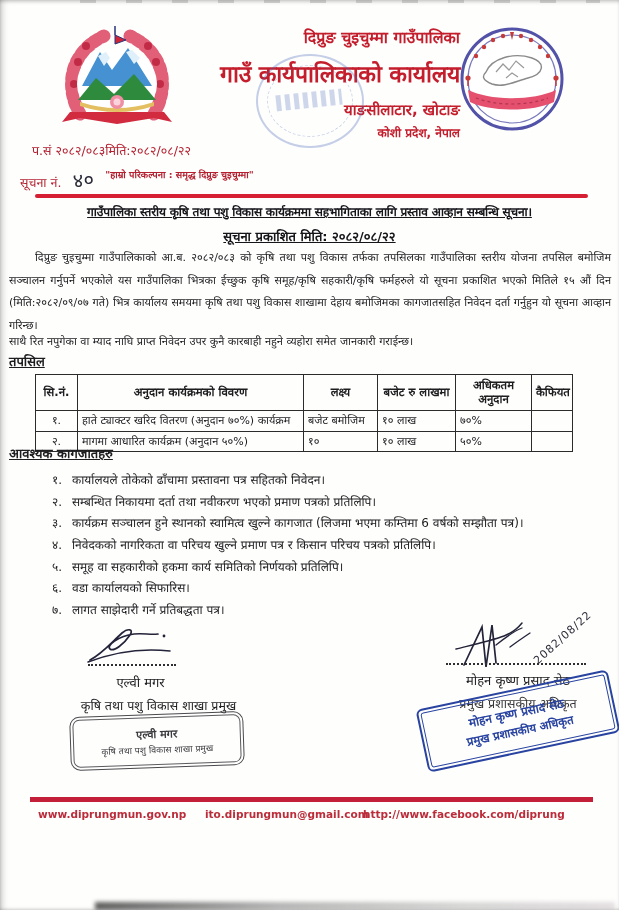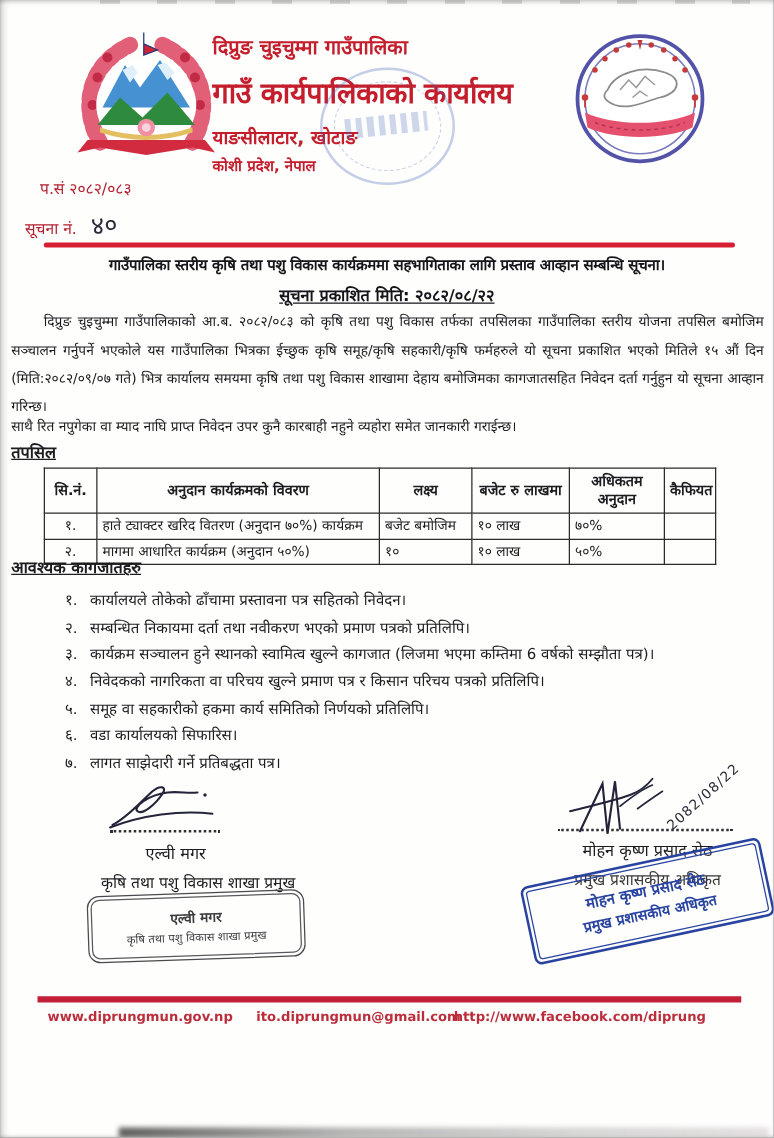--- a/index.html
+++ b/index.html
@@ -6,21 +6,21 @@
   .page{
     position:relative;width:619px;height:910px;background:#fefefd;overflow:hidden;
     font-family:"DejaVu Sans",sans-serif;color:#1d1d20;margin:0 auto;
     box-shadow:inset 5px 0 8px -5px rgba(0,0,0,.35), inset 0 3px 4px -2px rgba(0,0,0,.25), inset 0 -2px 3px -1px rgba(0,0,0,.15);
   }
   .bleed-top{position:absolute;top:0;left:80px;width:520px;height:3px;opacity:.35;filter:blur(.6px);
     background:repeating-linear-gradient(90deg,#8a8a8a 0 16px,transparent 16px 46px);}
   .bleed-bottom{position:absolute;bottom:0;left:95px;width:520px;height:8px;filter:blur(2px);
     background:linear-gradient(90deg,rgba(40,40,40,.75),rgba(90,90,90,.45) 35%,rgba(120,120,120,.3) 70%,rgba(150,130,140,.25));}
   
-  .lh-text{position:absolute;top:26px;left:170px;width:290px;text-align:left;color:#c41e2d;}
+  .lh-text{position:absolute;top:26px;left:170px;width:290px;text-align:right;color:#c41e2d;}
   .lh-muni{font-size:16px;font-weight:bold;}
   .lh-office{font-size:23px;font-weight:bold;margin-top:9px;letter-spacing:-.3px;}
   .lh-place{font-size:15px;font-weight:bold;margin-top:10px;}
   .lh-prov{font-size:12px;font-weight:bold;margin-top:5px;}
   .emblem-left{position:absolute;left:58px;top:22px;}
   .emblem-right{position:absolute;left:456px;top:26px;}
   .faint-stamp{position:absolute;left:256px;top:54px;width:104px;height:90px;border-radius:50%;
     border:2px solid rgba(66,98,182,.34);opacity:.9;pointer-events:none;}
   .faint-stamp:before{content:"";position:absolute;inset:9px;border-radius:50%;border:1.5px dashed rgba(66,98,182,.3);}
   .faint-stamp:after{content:"";position:absolute;left:18px;top:36px;width:66px;height:16px;
@@ -29,21 +29,21 @@
   .refrow{position:absolute;top:142px;left:8px;right:10px;display:flex;justify-content:flex-start;color:#b32030;}
   .ref-left{padding-left:12px;font-size:12.5px;}
   .ref-no{padding-left:12px;}
   .notice-line{margin-top:7px;font-size:12.5px;}
   .handwritten{display:inline-block;font-size:20px;color:#2a2a38;transform:rotate(-6deg);margin-left:8px;font-weight:500;}
   .ref-right{text-align:left;font-size:12.5px;padding-right:4px;}
   .slogan{margin-top:9px;font-size:9.5px;font-weight:bold;text-align:right;}
   .rule-top{position:absolute;top:194px;left:35px;width:553px;height:4px;background:#d61f33;border-radius:2px;}
   
   .title{position:absolute;top:203px;left:5px;width:609px;text-align:center;font-size:12px;font-weight:bold;
-    color:#15151a;letter-spacing:-.2px;}
+    color:#15151a;text-decoration:underline;letter-spacing:-.2px;}
   .pubdate{position:absolute;top:227px;left:5px;width:609px;text-align:center;font-size:13px;font-weight:bold;
     color:#15151a;text-decoration:underline;}
   
   .body{position:absolute;left:9px;width:602px;margin:0;font-size:11px;line-height:22.5px;text-align:justify;color:#1c1c1f;}
   .p1{top:247px;text-indent:26px;}
   .p2{top:331px;}
   .tapasil{position:absolute;top:352px;left:9px;font-size:13px;font-weight:bold;text-decoration:underline;}
   
   .grants{position:absolute;top:374px;left:35px;width:537px;border-collapse:collapse;table-layout:fixed;}
   .grants th,.grants td{border:1.4px solid #2b2b2b;padding:3px 4px;line-height:1.25;overflow:hidden;}
@@ -146,20 +146,24 @@
     <path d="M20 72 C40 80 72 80 92 72" fill="none" stroke="#b23551" stroke-width="1.2" stroke-dasharray="3 3"></path>
   </svg>
 
   <div class="refrow">
     <div class="ref-left">
       <div class="ref-no">प.सं २०८२/०८३</div>
       <div class="notice-line">
         <span>सूचना नं.</span>
         <span class="handwritten">४०</span>
       </div>
+    </div>
+    <div class="ref-right">
+      <div>मिति:२०८२/०८/२२</div>
+      <div class="slogan">"हाम्रो परिकल्पना : समृद्ध दिप्रुङ चुइचुम्मा"</div>
     </div>
   </div>
 
   <div class="rule-top"></div>
 
   <div class="title">गाउँपालिका स्तरीय कृषि तथा पशु विकास कार्यक्रममा सहभागिताका लागि प्रस्ताव आव्हान सम्बन्धि सूचना।</div>
   <div class="pubdate">सूचना प्रकाशित  मिति: २०८२/०८/२२</div>
 
   <p class="body p1">दिप्रुङ चुइचुम्मा गाउँपालिकाको आ.ब. २०८२/०८३ को कृषि तथा पशु विकास तर्फका तपसिलका गाउँपालिका स्तरीय योजना तपसिल बमोजिम सञ्चालन गर्नुपर्ने भएकोले यस गाउँपालिका भित्रका ईच्छुक कृषि समूह/कृषि सहकारी/कृषि फर्महरुले यो सूचना प्रकाशित भएको मितिले १५ औं दिन (मिति:२०८२/०९/०७ गते) भित्र कार्यालय समयमा कृषि तथा पशु विकास शाखामा देहाय बमोजिमका कागजातसहित निवेदन दर्ता गर्नुहुन यो सूचना आव्हान गरिन्छ।</p>
   <p class="body p2">साथै रित नपुगेका वा म्याद नाघि प्राप्त निवेदन उपर कुनै कारबाही नहुने व्यहोरा समेत जानकारी गराईन्छ।</p>

